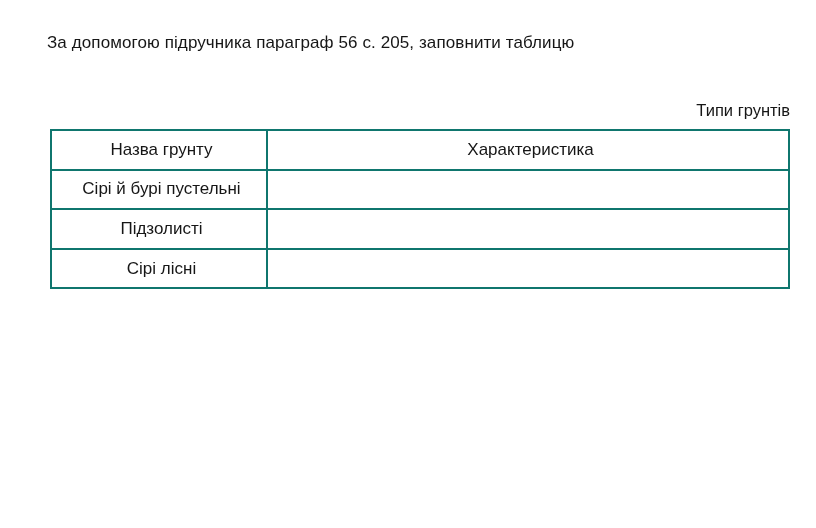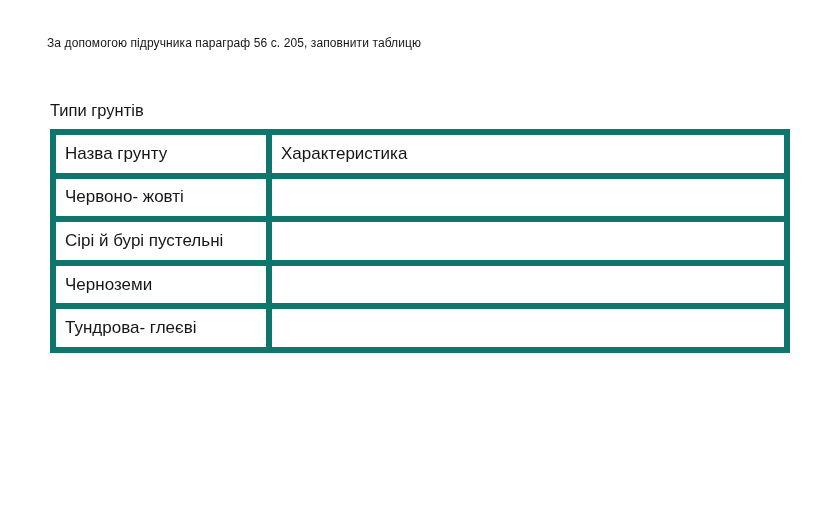--- a/index.html
+++ b/index.html
@@ -12,51 +12,51 @@
     background: #ffffff;
     font-family: "Liberation Sans", sans-serif;
     color: #161616;
     position: relative;
     overflow: hidden;
   }
   .instruction {
     position: absolute;
     left: 47px;
     top: 33px;
-    font-size: 12px;
+    font-size: 17px;
     line-height: 20px;
     letter-spacing: 0.1px;
     white-space: nowrap;
     text-align: center;
   }
   .table-block {
     position: absolute;
     left: 50px;
     top: 101px;
     width: 740px;
   }
   .table-caption {
-    text-align: left;
+    text-align: right;
     font-size: 16.5px;
     line-height: 19px;
     margin: 0 0 9px 0;
   }
   table.soil-table {
     border-collapse: collapse;
     width: 740px;
     table-layout: fixed;
   }
   table.soil-table col.name-col { width: 216px; }
   table.soil-table th,
   table.soil-table td {
-    border: 6px solid #0f766e;
+    border: 2px solid #0f766e;
     height: 37.6px;
     font-size: 17px;
     font-weight: 400;
-    text-align: left;
+    text-align: center;
     vertical-align: middle;
     padding: 0 4px 0 9px;
     overflow: hidden;
     white-space: nowrap;
   }
 </style>
 </head>
 <body>
 
 <div class="instruction">За допомогою підручника параграф 56 с. 205, заповнити таблицю</div>
@@ -68,30 +68,26 @@
     <colgroup>
       <col class="name-col">
       <col>
     </colgroup>
     <tbody>
       <tr>
         <th>Назва грунту</th>
         <th>Характеристика</th>
       </tr>
       <tr>
-        <td>Червоно- жовті</td>
-        <td></td>
-      </tr>
-      <tr>
         <td>Сірі й бурі пустельні</td>
         <td></td>
       </tr>
       <tr>
-        <td>Черноземи</td>
+        <td>Підзолисті</td>
         <td></td>
       </tr>
       <tr>
-        <td>Тундрова- глеєві</td>
+        <td>Сірі лісні</td>
         <td></td>
       </tr>
     </tbody>
   </table>
 </div>
 
 </body></html>

